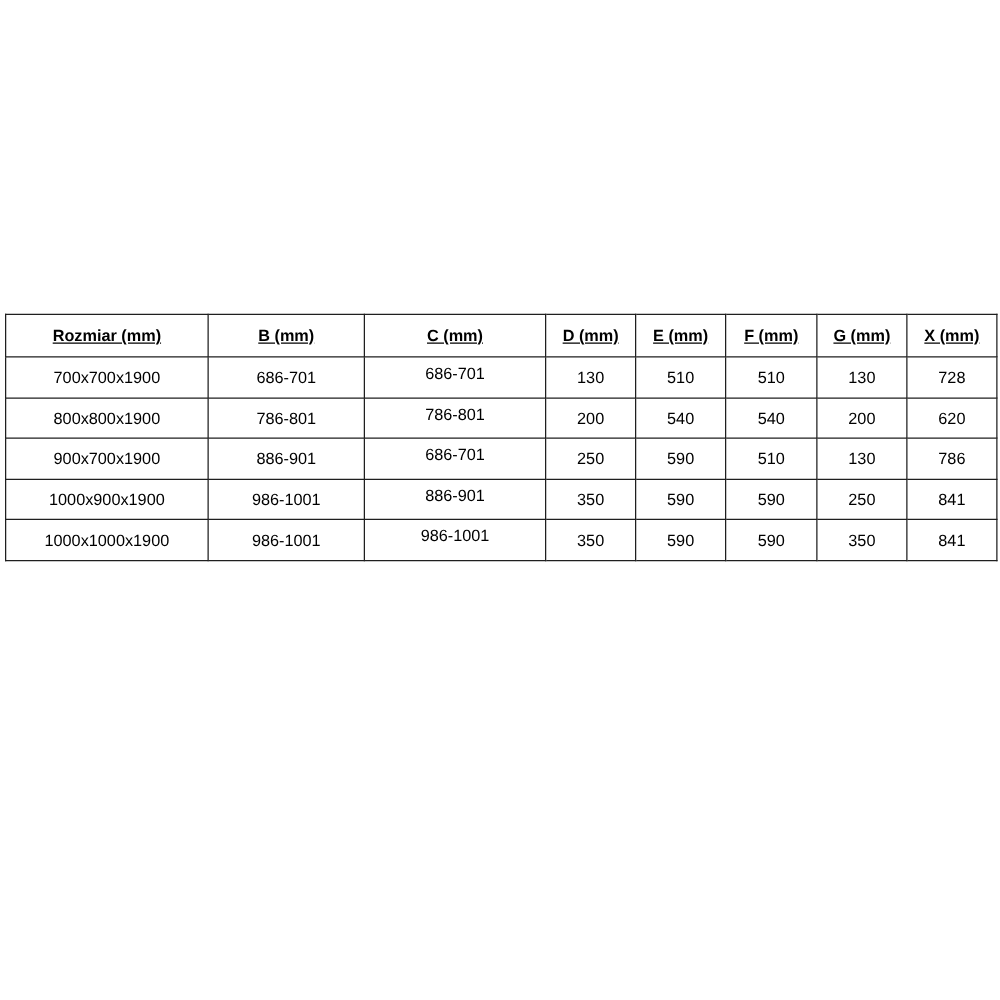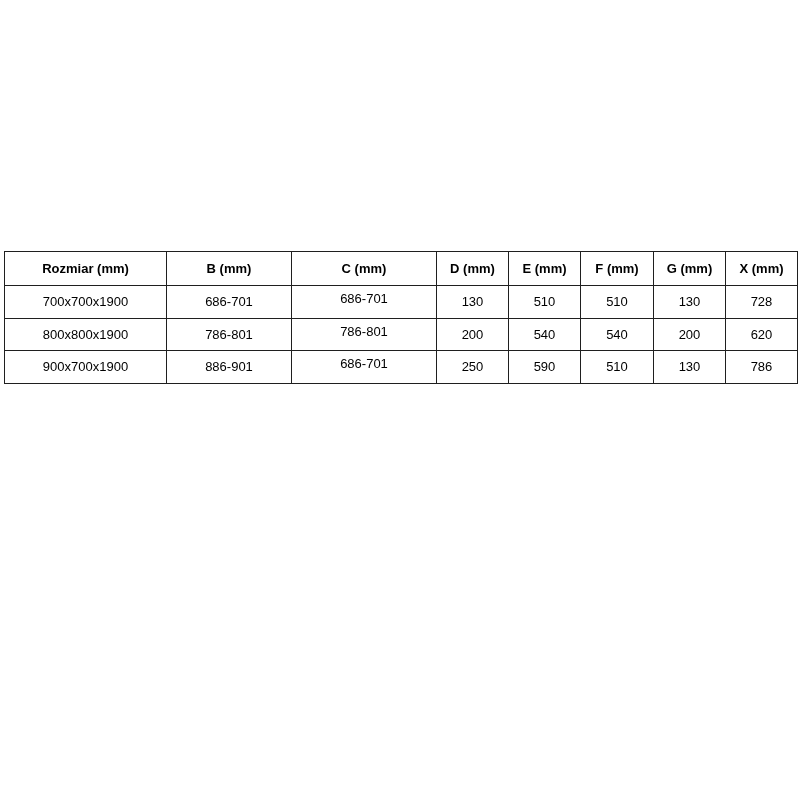--- a/index.html
+++ b/index.html
@@ -35,20 +35,21 @@
   }
   .spec-table thead tr {
     height: 34px;
   }
   .spec-table tbody tr {
     height: 32.6px;
   }
   .spec-table th {
     font-size: 13px;
     font-weight: 700;
+    text-decoration: underline;
   }
   .spec-table td {
     font-size: 13px;
     font-weight: 400;
   }
   
   .spec-table tbody td:nth-child(3) {
     vertical-align: top;
     padding-top: 5px;
   }
@@ -104,15 +105,35 @@
         <tr>
           <td>900x700x1900</td>
           <td>886-901</td>
           <td>686-701</td>
           <td>250</td>
           <td>590</td>
           <td>510</td>
           <td>130</td>
           <td>786</td>
         </tr>
+        <tr>
+          <td>1000x900x1900</td>
+          <td>986-1001</td>
+          <td>886-901</td>
+          <td>350</td>
+          <td>590</td>
+          <td>590</td>
+          <td>250</td>
+          <td>841</td>
+        </tr>
+        <tr>
+          <td>1000x1000x1900</td>
+          <td>986-1001</td>
+          <td>986-1001</td>
+          <td>350</td>
+          <td>590</td>
+          <td>590</td>
+          <td>350</td>
+          <td>841</td>
+        </tr>
       </tbody>
   </table>
 </div>
 
 </body></html>

